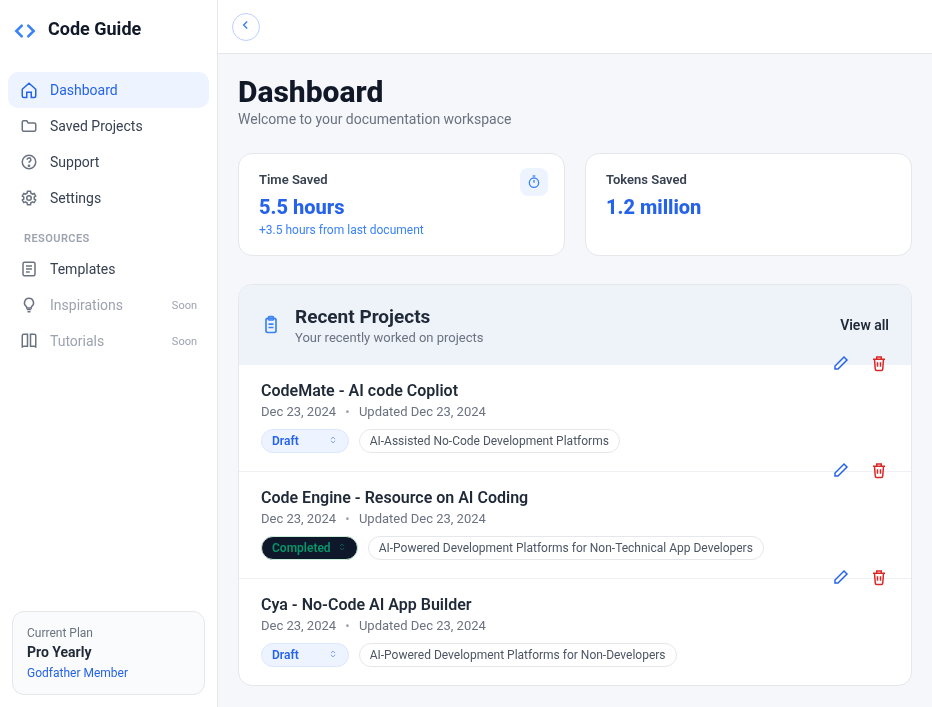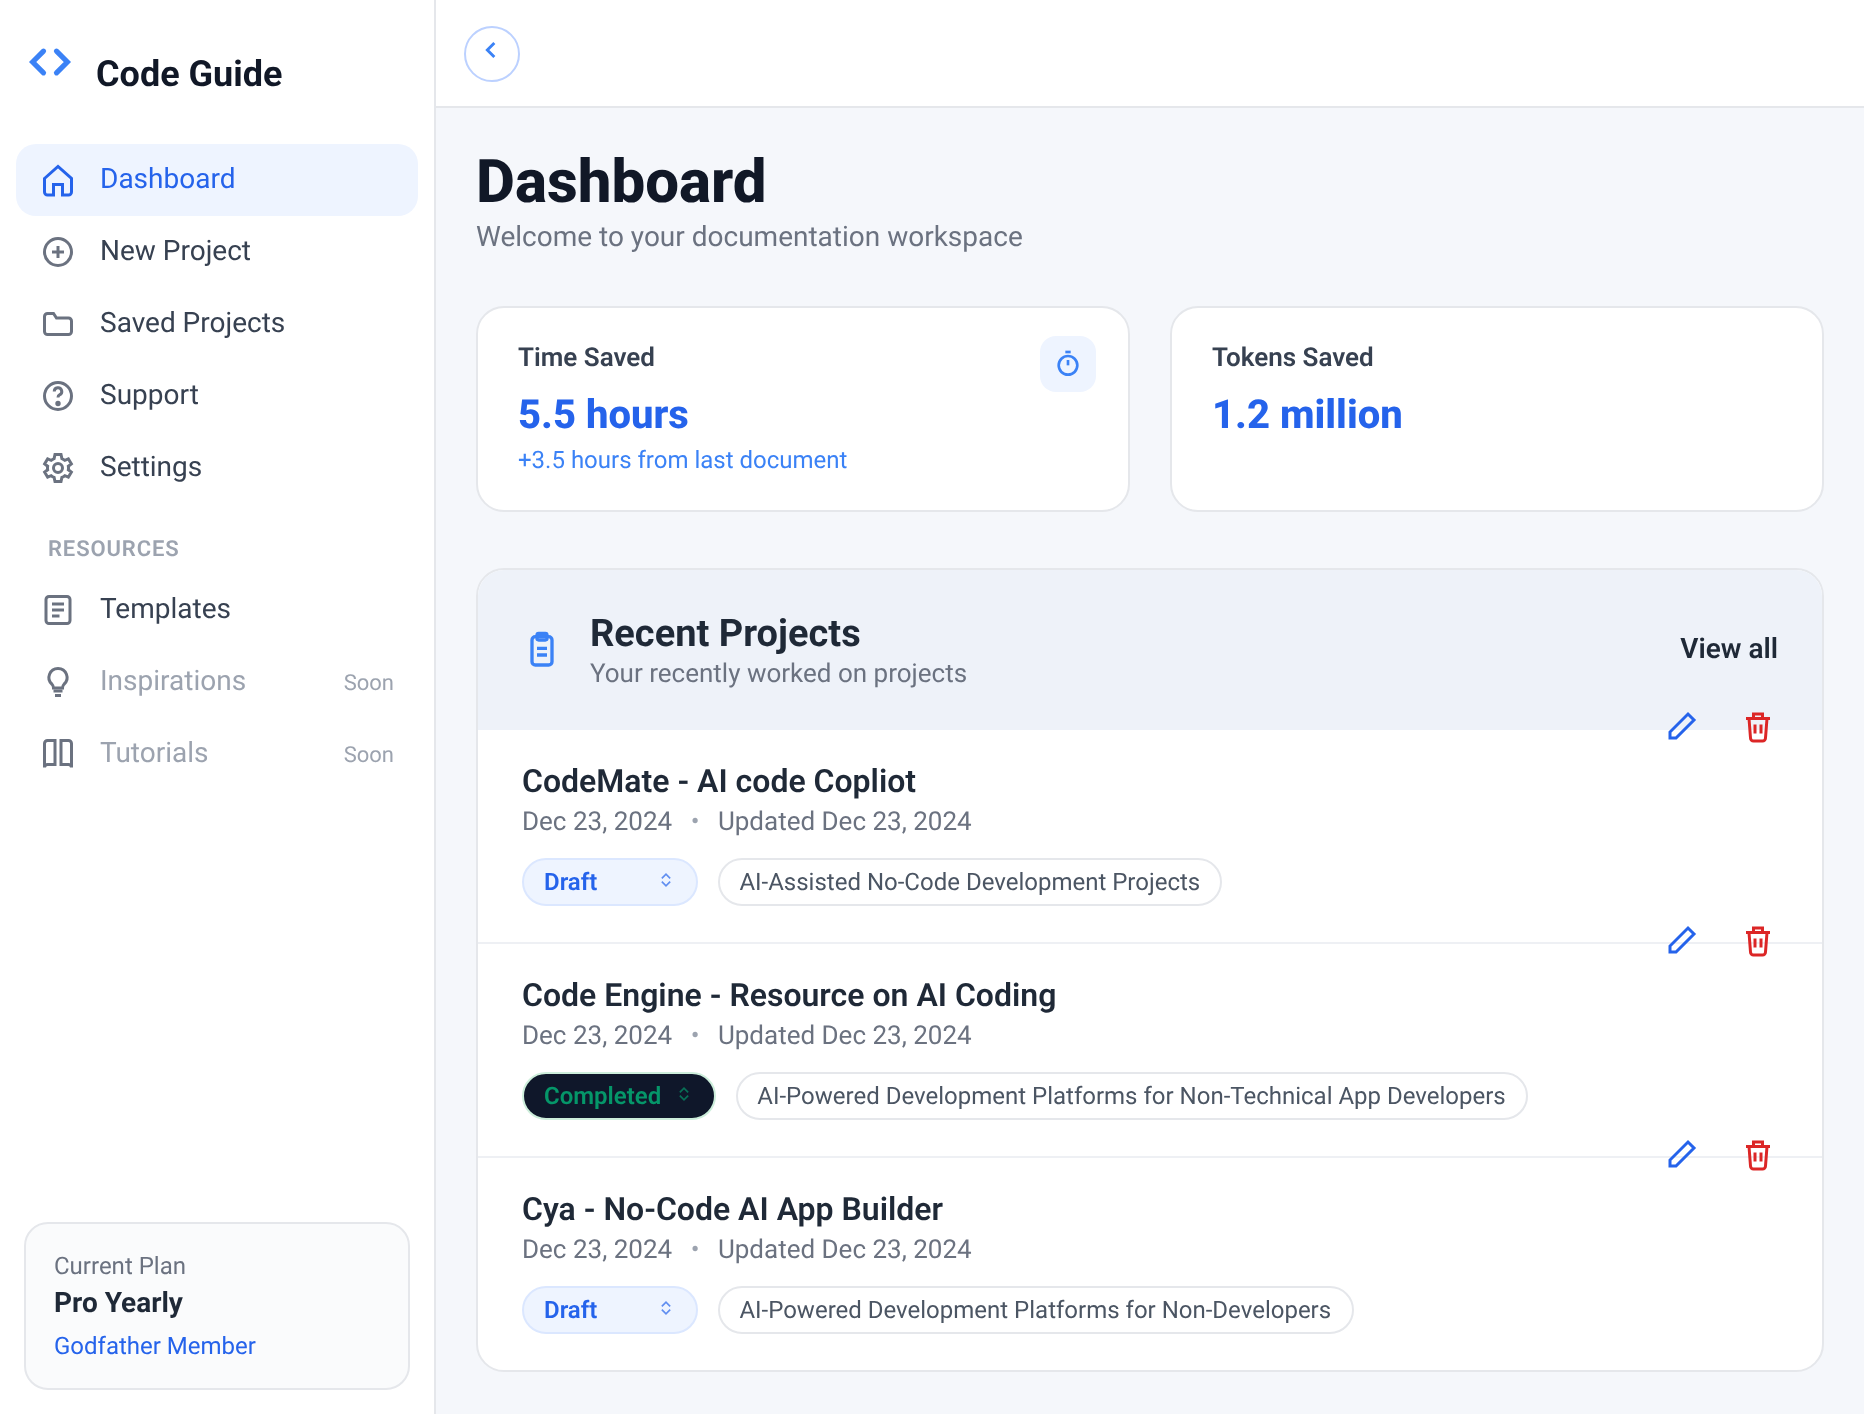--- a/index.html
+++ b/index.html
@@ -14,21 +14,21 @@
 }
 .sidebar {
   width: 218px;
   border-right: 1px solid #e5e7eb;
   display: flex;
   flex-direction: column;
   padding: 0;
 }
 .brand {
   display: flex;
-  align-items: flex-end;
+  align-items: flex-start;
   gap: 10px;
   padding: 18px 16px 18px 12px;
 }
 .brand .logo { color: #3b82f6; }
 .brand .name { font-weight: 700; font-size: 18px; color: #111827; }
 .nav { padding: 6px 8px; }
 .nav-item {
   display: flex;
   align-items: center;
   gap: 12px;
@@ -180,30 +180,20 @@
   </div>
 
   <nav class="nav">
     <div class="nav-item active">
       <span class="ico">
         <svg width="18" height="18" viewBox="0 0 24 24" fill="none" stroke="currentColor" stroke-width="2">
             <path d="M3 11l9-8 9 8v9a2 2 0 0 1-2 2h-4v-7h-6v7H5a2 2 0 0 1-2-2z"></path>
           </svg>
       </span>
       <span>Dashboard</span>
-    </div>
-    <div class="nav-item">
-      <span class="ico">
-        <svg width="18" height="18" viewBox="0 0 24 24" fill="none" stroke="currentColor" stroke-width="2">
-            <circle cx="12" cy="12" r="9"></circle>
-            <line x1="12" y1="8" x2="12" y2="16"></line>
-            <line x1="8" y1="12" x2="16" y2="12"></line>
-          </svg>
-      </span>
-      <span>New Project</span>
     </div>
     <div class="nav-item">
       <span class="ico">
         <svg width="18" height="18" viewBox="0 0 24 24" fill="none" stroke="currentColor" stroke-width="2">
             <path d="M3 7a2 2 0 0 1 2-2h4l2 3h8a2 2 0 0 1 2 2v7a2 2 0 0 1-2 2H5a2 2 0 0 1-2-2z"></path>
           </svg>
       </span>
       <span>Saved Projects</span>
     </div>
     <div class="nav-item">
@@ -349,21 +339,21 @@
     <div class="p-row2">
       <span class="pill status-draft">
         <span>Draft</span>
         <span class="exp">
           <svg width="10" height="10" viewBox="0 0 24 24" fill="none" stroke="currentColor" stroke-width="2">
                     <polyline points="7 10 12 5 17 10"></polyline>
                     <polyline points="7 14 12 19 17 14"></polyline>
                   </svg>
         </span>
       </span>
-      <span class="pill">AI-Assisted No-Code Development Projects</span>
+      <span class="pill">AI-Assisted No-Code Development Platforms</span>
     </div>
   </div>
           <div class="proj">
     <div class="actions">
       <span class="ico-btn edit">
         <svg width="18" height="18" viewBox="0 0 24 24" fill="none" stroke="currentColor" stroke-width="2">
                   <path d="M4 20h4L20 8l-4-4L4 16v4z"></path>
                 </svg>
       </span>
       <span class="ico-btn del">

